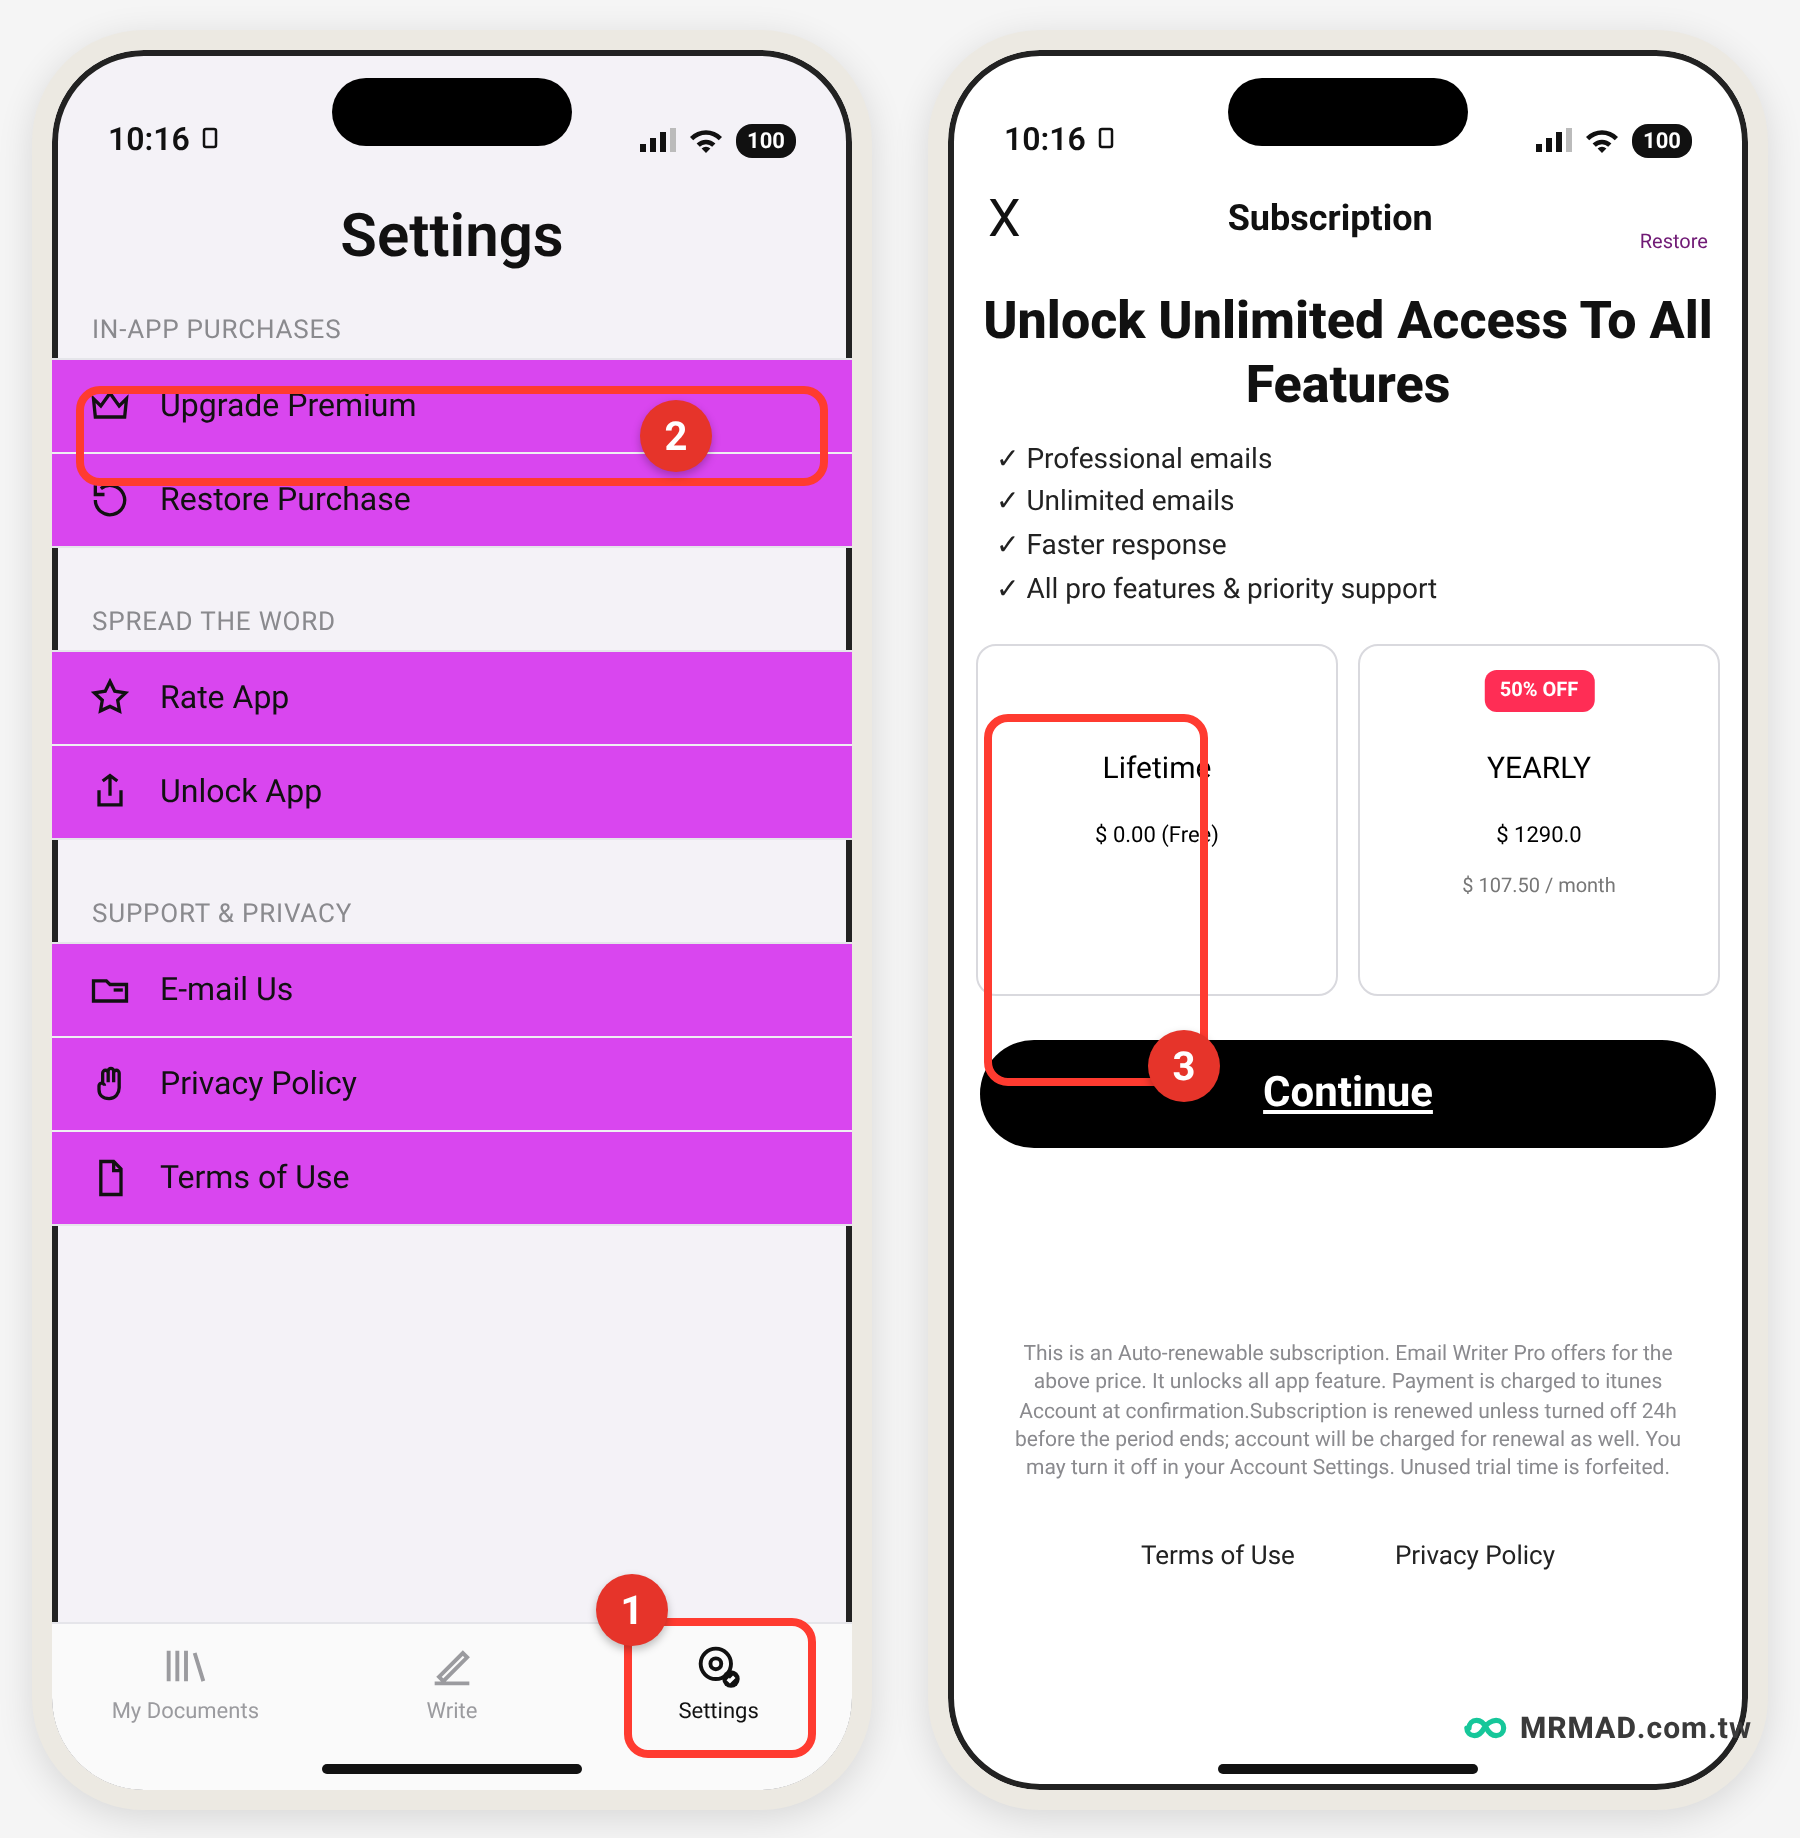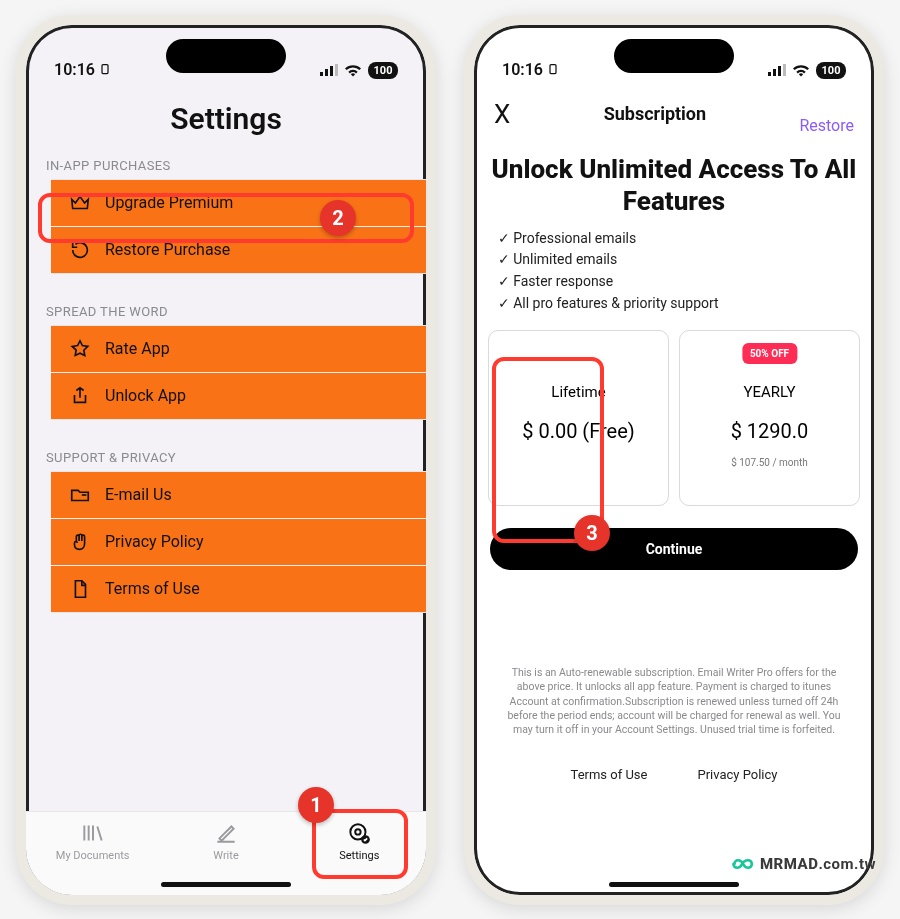--- a/index.html
+++ b/index.html
@@ -59,21 +59,21 @@
   }
   
   .settings-title {
     font-size:30px; font-weight:600; text-align:center;
     margin-top:16px; margin-bottom:22px; color:#111;
   }
   .section-header {
     font-size:13px; color:#8a8a8e; letter-spacing:.4px;
     padding:0 20px 6px;
   }
-  .list { background:#f97316; border-top:1px solid #e5e5ea; border-bottom:1px solid #e5e5ea;margin-left:25px; }
+  .list { background:#d946ef; border-top:1px solid #e5e5ea; border-bottom:1px solid #e5e5ea; }
   .row {
     display:flex; align-items:center; gap:14px;
     padding:12px 18px; min-height:46px;
     border-bottom:1px solid #efeff2;
     font-size:16px; color:#111;
   }
   .row:last-child { border-bottom:none; }
   .row .icon { width:22px; height:22px; display:flex; align-items:center; justify-content:center; flex-shrink:0; }
   .section-gap { height:30px; }
   .tabbar {
@@ -106,21 +106,21 @@
     box-shadow:0 2px 4px rgba(0,0,0,.25);
     z-index:70;
   }
   
   .sub-header {
     display:flex; align-items:center; justify-content:space-between;
     padding:8px 20px 0;
   }
   .sub-header .x { font-size:26px; font-weight:400; color:#111; }
   .sub-header .title { font-size:18px; font-weight:700; color:#111; }
-  .sub-header .restore { font-size:16px; color:#8b5cf6;margin-top:23px; }
+  .sub-header .restore { font-size:10px; color:#701a75;margin-top:23px; }
   .hero {
     text-align:center; font-weight:800; font-size:26px; line-height:1.25;
     margin:18px 16px 10px; color:#111;
   }
   .features {
     padding:0 24px; font-size:14px; color:#222; line-height:1.55;
   }
   .plans {
     display:flex; gap:10px; padding:16px 14px 8px;
   }
@@ -131,27 +131,27 @@
     display:flex; flex-direction:column; align-items:center;
   }
   .plan .tag {
     position:absolute; top:12px; left:50%; transform:translateX(-50%);
     font-size:10px; font-weight:700; color:#fff;
     padding:5px 8px; border-radius:6px; white-space:nowrap;
   }
   .tag.black { background:#111; }
   .tag.pink  { background:#ff2d55; }
   .plan .pname { font-size:15px; margin-top:6px; }
-  .plan .price { font-size:20px; margin-top:18px; }
+  .plan .price { font-size:11px; margin-top:18px; }
   .plan .sub   { font-size:10px; color:#777; margin-top:14px; }
   .continue-btn {
     margin:14px 16px 0; background:#000; color:#fff;
-    border-radius:28px; height:42px;
+    border-radius:28px; height:54px;
     display:flex; align-items:center; justify-content:center;
-    font-size:14px; font-weight:700;
+    font-size:21px; font-weight:700;text-decoration:underline;
   }
   .fineprint {
     margin:96px 24px 0; font-size:10.5px; color:#8a8a8e;
     text-align:center; line-height:1.35;
   }
   .footer-links {
     margin-top:30px;
     display:flex; justify-content:center; align-items:center; gap:50px;
     font-size:13px; color:#222; position:relative;
   }

